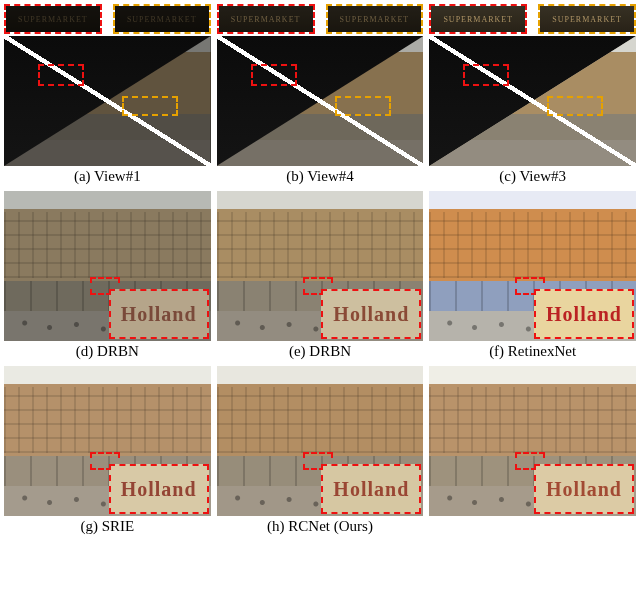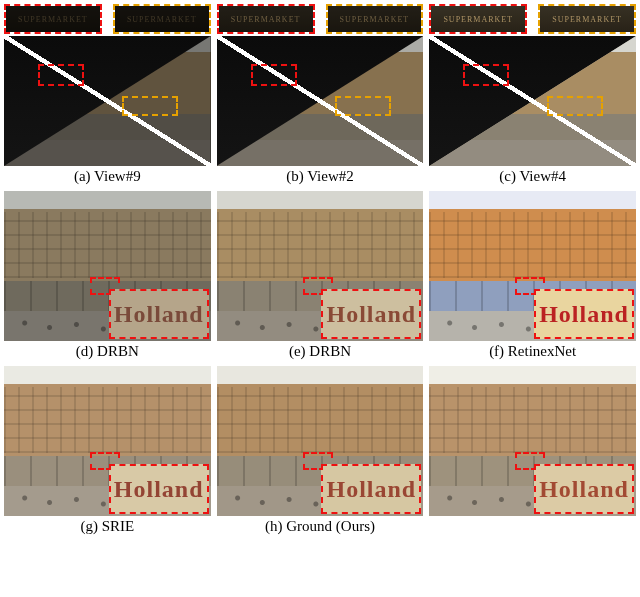--- a/index.html
+++ b/index.html
@@ -119,21 +119,21 @@
     width:26px; height:14px; left:86px; top:86px;
   }
   .inset {
     position:absolute; right:2px; bottom:2px;
     width:96px; height:46px;
     border:2px dashed #e11;
     display:flex; align-items:center; justify-content:center;
     font-family: Georgia, serif;
     font-weight:bold;
     letter-spacing:1px;
-    font-size:24px;
+    font-size:20px;
     filter: blur(0.6px);
   }
 
   
   .pal-srie   { --sky:#b7b9b4; --up:#8a7a5f; --lo:#6f6a5d; --gr:#79756d; --tx:#7a4a3a; --ib:#b5a58a; }
   .pal-bimef  { --sky:#d6d6cf; --up:#a98d63; --lo:#8a8272; --gr:#938c80; --tx:#8a4a36; --ib:#cdbf9f; }
   .pal-retx   { --sky:#e7eaf4; --up:#cf8d4e; --lo:#8f9fbe; --gr:#b6b3ab; --tx:#b22; --ib:#e9d59f; }
   .pal-drbn   { --sky:#eaeae3; --up:#b5916a; --lo:#9a8f7d; --gr:#a49b8d; --tx:#944434; --ib:#d8c9a6; }
   .pal-ours   { --sky:#e8e7df; --up:#b38e63; --lo:#978d7a; --gr:#a19788; --tx:#9a4633; --ib:#d6c7a2; }
   .pal-gt     { --sky:#efeee6; --up:#b9936a; --lo:#9e927d; --gr:#a69b8b; --tx:#a24a33; --ib:#dccba5; }
@@ -170,59 +170,59 @@
           <div class="crop-inner">SUPERMARKET</div>
         </div>
     </div>
     <div class="diag">
       <div class="dark"></div>
       <div class="light"></div>
       <div class="split"></div>
       <div class="roi roi-red"></div>
       <div class="roi roi-amber"></div>
     </div>
-    <div class="caption">(a) View#9</div>
+    <div class="caption">(a) View#1</div>
   </div>
 
   <div class="cell pal-view2">
     <div class="crops">
       <div class="crop crop-red">
           <div class="crop-inner">SUPERMARKET</div>
         </div>
       <div class="crop crop-amber">
           <div class="crop-inner">SUPERMARKET</div>
         </div>
     </div>
     <div class="diag">
       <div class="dark"></div>
       <div class="light"></div>
       <div class="split"></div>
       <div class="roi roi-red"></div>
       <div class="roi roi-amber"></div>
     </div>
-    <div class="caption">(b) View#2</div>
+    <div class="caption">(b) View#4</div>
   </div>
 
   <div class="cell pal-view3">
     <div class="crops">
       <div class="crop crop-red">
           <div class="crop-inner">SUPERMARKET</div>
         </div>
       <div class="crop crop-amber">
           <div class="crop-inner">SUPERMARKET</div>
         </div>
     </div>
     <div class="diag">
       <div class="dark"></div>
       <div class="light"></div>
       <div class="split"></div>
       <div class="roi roi-red"></div>
       <div class="roi roi-amber"></div>
     </div>
-    <div class="caption">(c) View#4</div>
+    <div class="caption">(c) View#3</div>
   </div>
 
   <div class="cell">
     <div class="result apply-pal pal-srie">
       <div class="street">
         <div class="sky"></div>
           <div class="upper"></div>
           <div class="windows"></div>
           <div class="lower"></div>
           <div class="storefronts"></div>
@@ -293,21 +293,21 @@
           <div class="upper"></div>
           <div class="windows"></div>
           <div class="lower"></div>
           <div class="storefronts"></div>
           <div class="ground"></div>
           <div class="crowd"></div>
       </div>
       <div class="roi-small"></div>
       <div class="inset">Holland</div>
     </div>
-    <div class="caption">(h) Ground (Ours)</div>
+    <div class="caption">(h) RCNet (Ours)</div>
   </div>
 
   <div class="cell">
     <div class="result apply-pal pal-gt">
       <div class="street">
         <div class="sky"></div>
           <div class="upper"></div>
           <div class="windows"></div>
           <div class="lower"></div>
           <div class="storefronts"></div>

